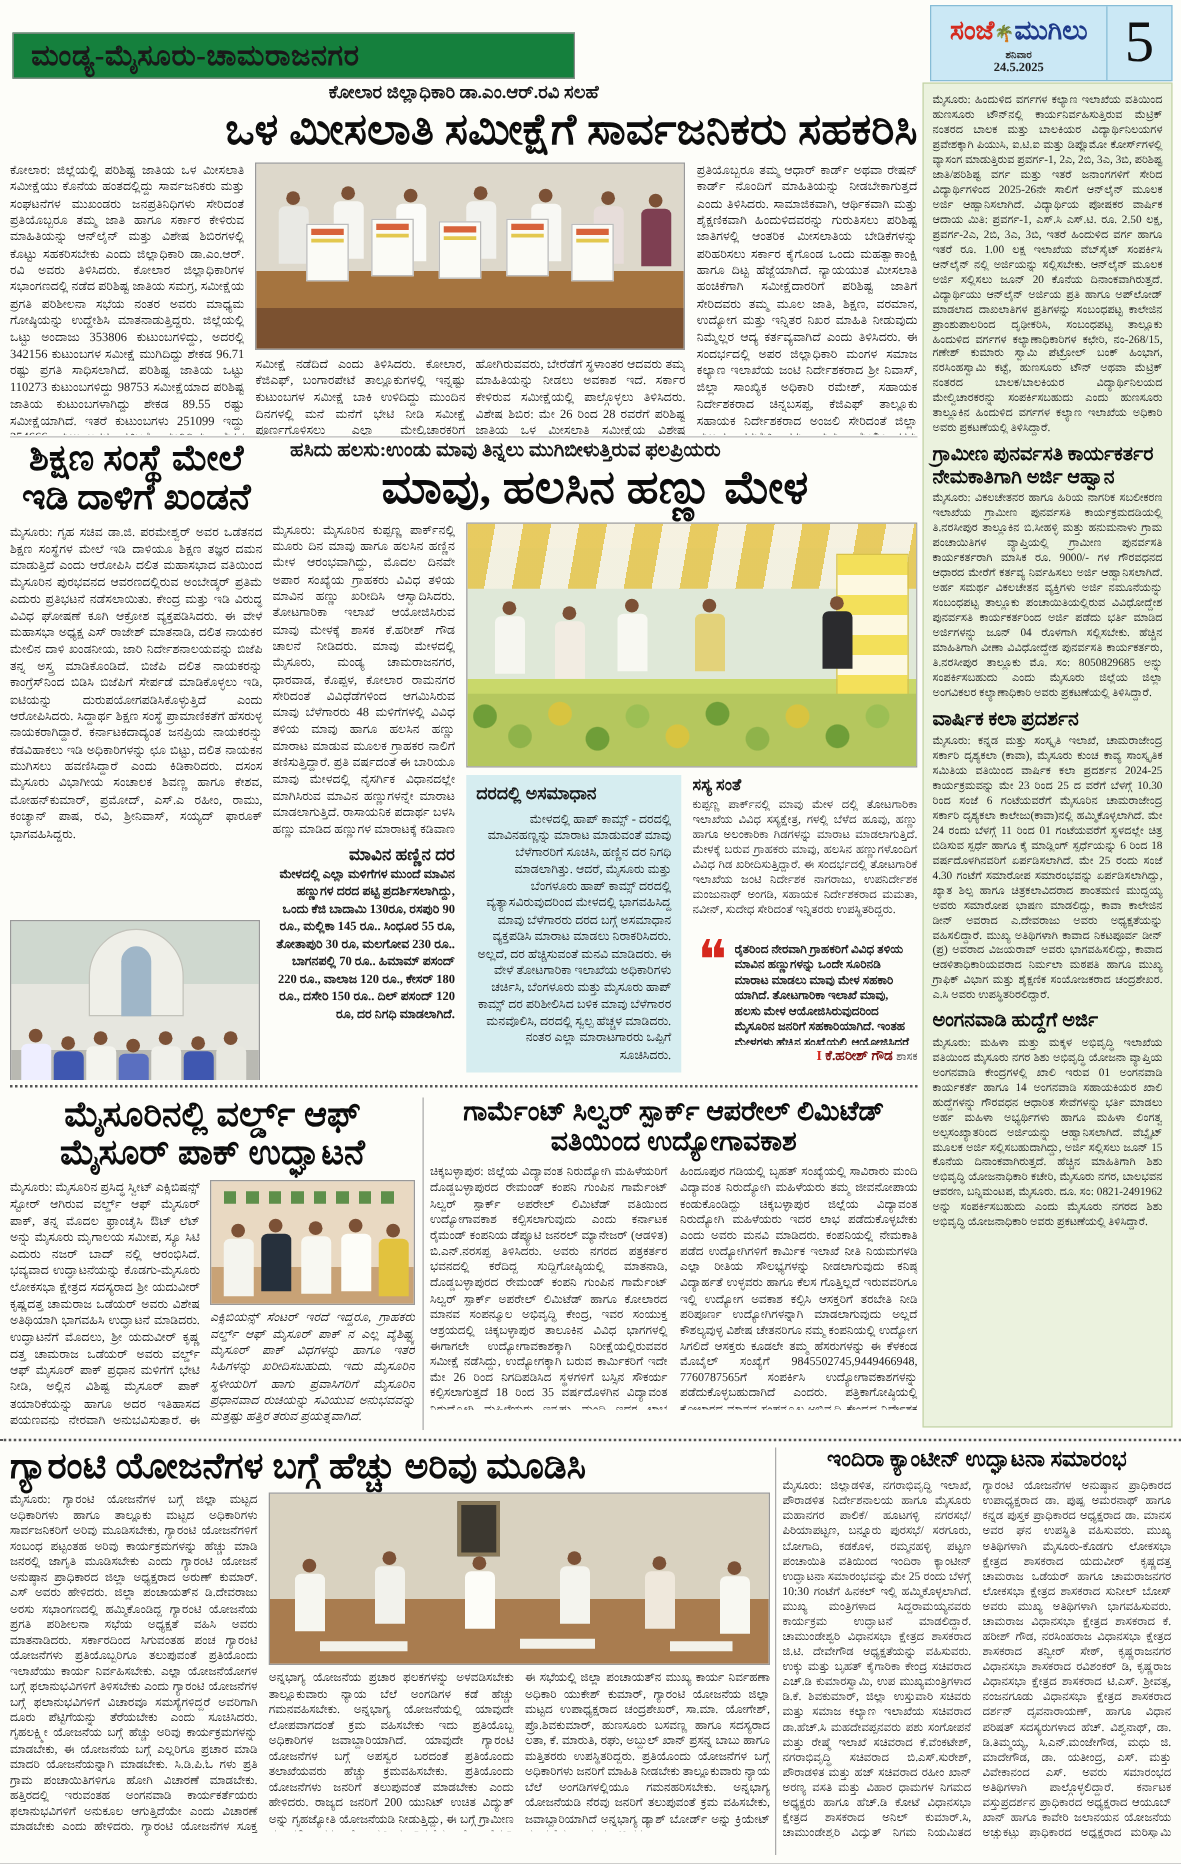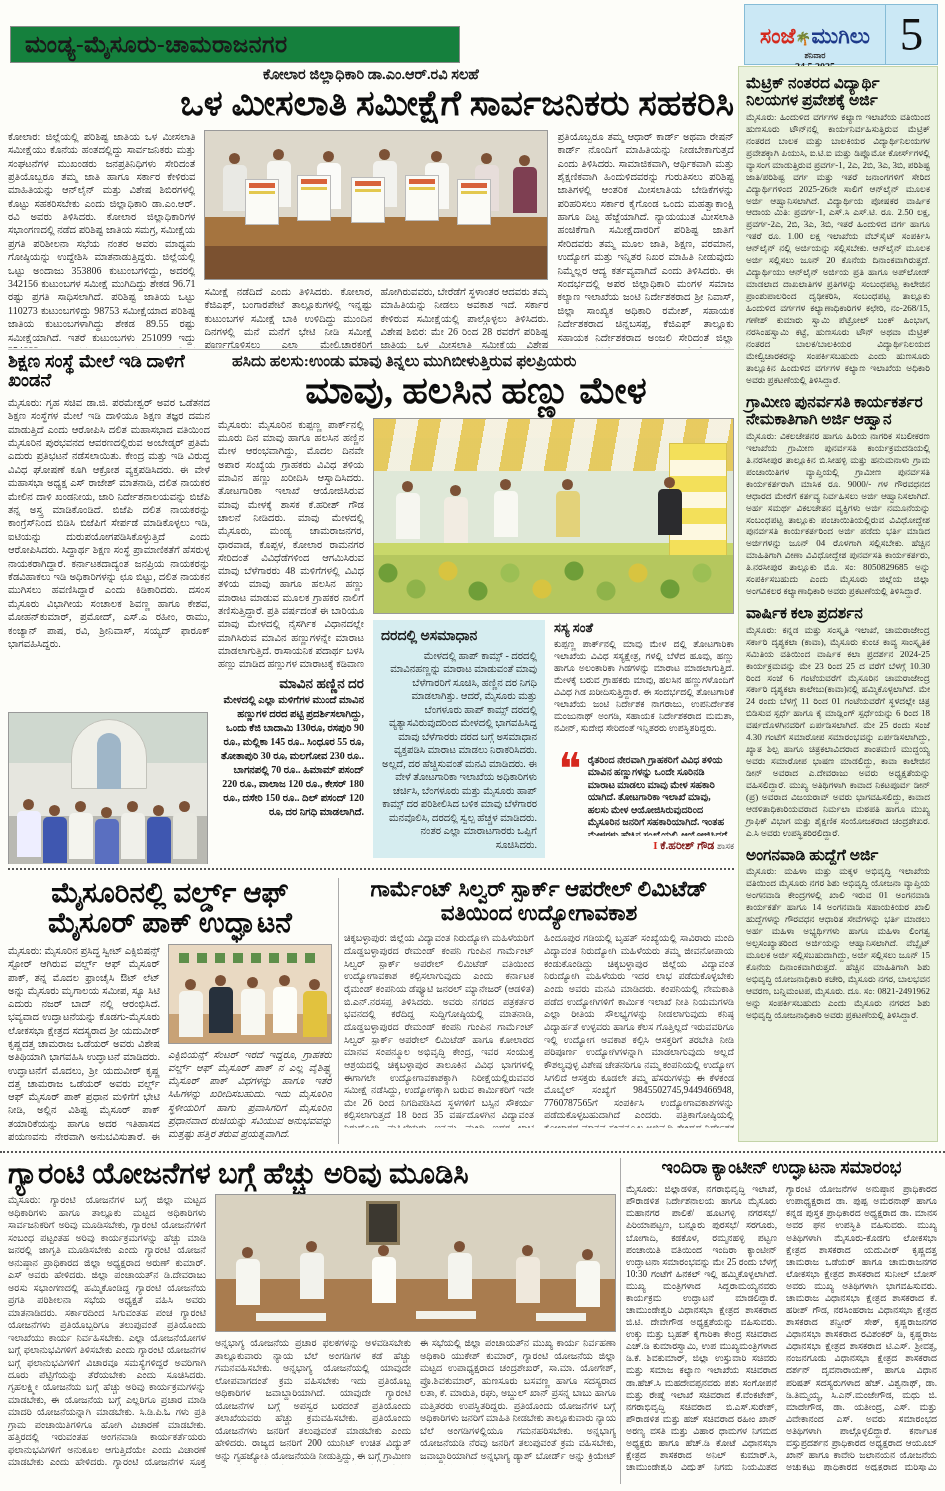--- a/index.html
+++ b/index.html
@@ -12,21 +12,21 @@
   .jt { text-align:justify; }
   .region-strip{
     position:absolute; left:10px; top:26px; width:450px; height:37px;
     background:#15803d; border:1px solid #8a8a8a; font-weight:bold;
     font-size:23px; line-height:35px; padding-left:14px; letter-spacing:.5px;
   }
   .masthead{
     position:absolute; left:744px; top:4px; width:194px; height:61px;
     background:#cbe8f5; border:1px solid #86bcd6; display:flex;
   }
-  .mh-left{ flex:1; text-align:center; padding-top:20px; }
+  .mh-left{ flex:1; text-align:center; padding-top:8px; }
   .mh-logo{ font-weight:bold; font-size:21px; line-height:22px; }
   .mh-red{ color:#d42a1e; }
   .mh-palm{ font-size:13px; }
   .mh-blue{ color:#1e3a8a; }
   .mh-day{ font-size:8px; font-weight:bold; color:#333; margin-top:1px; }
   .mh-date{ font-size:10px; font-weight:bold; color:#222; }
   .mh-num{
     width:52px; border-left:1px solid #86bcd6; font-size:47px; line-height:58px;
     text-align:center; font-weight:normal; color:#111;
   }
@@ -54,21 +54,21 @@
   
   .rail{
     position:absolute; left:738px; top:66px; width:200px; height:1076px;
     background:#ebf2de; border:1px solid #c3d3a7; padding:7px 7px; overflow:hidden;
   }
   .rail h3{ font-size:15.5px; line-height:1.12; margin:6px 0 3px; }
   .rail h3.first{ margin-top:0; }
   .rail p{ font-size:9px; line-height:1.33; }
   
   .edu{ position:absolute; left:8px; top:352px; width:202px; height:512px; overflow:hidden; }
-  .edu .hl{ font-size:18px; text-align:left; line-height:1.08; margin-bottom:5px; }
+  .edu .hl{ font-size:29px; text-align:center; line-height:1.08; margin-bottom:5px; }
   .edu .bodytext{ font-size:10px; line-height:1.34; height:310px; }
   
   .mango{ position:absolute; left:218px; top:352px; width:516px; height:512px; overflow:hidden; }
   .mango .kicker{ font-size:15.5px; text-align:left; padding-left:14px; }
   .mango .hl{ font-size:37px; text-align:center; line-height:1.05; margin:2px 0 7px; }
   .mango-main{ display:flex; gap:9px; }
   .mango-c1{ width:146px; font-size:10px; line-height:1.33; }
   .mango-c1 .sub{ font-weight:bold; font-size:13.5px; text-align:right; margin-top:5px; }
   .mango-c1 .price{ font-weight:bold; font-size:10px; text-align:right; line-height:1.4; }
   .mango-right{ width:361px; }
@@ -159,21 +159,20 @@
           <div class="jt bodytext">ಹೋಗಿರುವವರು, ಬೇರೆಡೆಗೆ ಸ್ಥಳಾಂತರ ಆದವರು ತಮ್ಮ ಮಾಹಿತಿಯನ್ನು ನೀಡಲು ಅವಕಾಶ ಇದೆ. ಸರ್ಕಾರ ಕೇಳಿರುವ ಸಮೀಕ್ಷೆಯಲ್ಲಿ ಪಾಲ್ಗೊಳ್ಳಲು ತಿಳಿಸಿದರು. ವಿಶೇಷ ಶಿಬಿರ: ಮೇ 26 ರಿಂದ 28 ರವರೆಗೆ ಪರಿಶಿಷ್ಟ ಜಾತಿಯ ಒಳ ಮೀಸಲಾತಿ ಸಮೀಕ್ಷೆಯ ವಿಶೇಷ ಶಿಬಿರವನ್ನು ಆಯೋಜನೆ ಮಾಡಲಾಗಿದ್ದು, ಒಳ ಮೀಸಲಾತಿ ಸಮೀಕ್ಷೆಯಿಂದ ಹೊರಗುಳಿಯಬಾರದು ಎಂಬ ಉದ್ದೇಶದಿಂದ ಸರ್ಕಾರವು ತಮ್ಮ ಗ್ರಾಮಗಳ ಮತಗಟ್ಟೆಯಲ್ಲಿ ಅವಕಾಶ ಕಲ್ಪಿಸಿದೆ.</div>
         </div>
       </div>
       <div class="lead-c4 jt bodytext">ಪ್ರತಿಯೊಬ್ಬರೂ ತಮ್ಮ ಆಧಾರ್ ಕಾರ್ಡ್ ಅಥವಾ ರೇಷನ್ ಕಾರ್ಡ್ ನೊಂದಿಗೆ ಮಾಹಿತಿಯನ್ನು ನೀಡಬೇಕಾಗುತ್ತದೆ ಎಂದು ತಿಳಿಸಿದರು. ಸಾಮಾಜಿಕವಾಗಿ, ಆರ್ಥಿಕವಾಗಿ ಮತ್ತು ಶೈಕ್ಷಣಿಕವಾಗಿ ಹಿಂದುಳಿದವರನ್ನು ಗುರುತಿಸಲು ಪರಿಶಿಷ್ಟ ಜಾತಿಗಳಲ್ಲಿ ಆಂತರಿಕ ಮೀಸಲಾತಿಯ ಬೇಡಿಕೆಗಳನ್ನು ಪರಿಹರಿಸಲು ಸರ್ಕಾರ ಕೈಗೊಂಡ ಒಂದು ಮಹತ್ವಾಕಾಂಕ್ಷಿ ಹಾಗೂ ದಿಟ್ಟ ಹೆಜ್ಜೆಯಾಗಿದೆ. ನ್ಯಾಯಯುತ ಮೀಸಲಾತಿ ಹಂಚಿಕೆಗಾಗಿ ಸಮೀಕ್ಷೆದಾರರಿಗೆ ಪರಿಶಿಷ್ಟ ಜಾತಿಗೆ ಸೇರಿದವರು ತಮ್ಮ ಮೂಲ ಜಾತಿ, ಶಿಕ್ಷಣ, ವರಮಾನ, ಉದ್ಯೋಗ ಮತ್ತು ಇನ್ನಿತರ ನಿಖರ ಮಾಹಿತಿ ನೀಡುವುದು ನಿಮ್ಮೆಲ್ಲರ ಆದ್ಯ ಕರ್ತವ್ಯವಾಗಿದೆ ಎಂದು ತಿಳಿಸಿದರು. ಈ ಸಂದರ್ಭದಲ್ಲಿ ಅಪರ ಜಿಲ್ಲಾಧಿಕಾರಿ ಮಂಗಳ ಸಮಾಜ ಕಲ್ಯಾಣ ಇಲಾಖೆಯ ಜಂಟಿ ನಿರ್ದೇಶಕರಾದ ಶ್ರೀ ನಿವಾಸ್, ಜಿಲ್ಲಾ ಸಾಂಖ್ಯಿಕ ಅಧಿಕಾರಿ ರಮೇಶ್, ಸಹಾಯಕ ನಿರ್ದೇಶಕರಾದ ಚಿನ್ನಬಸಪ್ಪ, ಕೆಜಿಎಫ್ ತಾಲ್ಲೂಕು ಸಹಾಯಕ ನಿರ್ದೇಶಕರಾದ ಅಂಜಲಿ ಸೇರಿದಂತೆ ಜಿಲ್ಲಾ ಮಟ್ಟದ ತರಬೇತಿದಾರರು ಮತ್ತು ಮೇಲ್ವಿಚಾರಕರು ಉಪಸ್ಥಿತರಿದ್ದರು.</div>
     </div>
   </div>
 
   <div class="hline" style="left:8px; top:349px; width:726px;"></div>
 
   <div class="rail">
-    <h3 class="hl first">ಮೆಟ್ರಿಕ್ ನಂತರದ ವಿದ್ಯಾರ್ಥಿ ನಿಲಯಗಳ ಪ್ರವೇಶಕ್ಕೆ ಅರ್ಜಿ</h3>
     <p class="jt">ಮೈಸೂರು: ಹಿಂದುಳಿದ ವರ್ಗಗಳ ಕಲ್ಯಾಣ ಇಲಾಖೆಯ ವತಿಯಿಂದ ಹುಣಸೂರು ಟೌನ್‌ನಲ್ಲಿ ಕಾರ್ಯನಿರ್ವಹಿಸುತ್ತಿರುವ ಮೆಟ್ರಿಕ್ ನಂತರದ ಬಾಲಕ ಮತ್ತು ಬಾಲಕಿಯರ ವಿದ್ಯಾರ್ಥಿನಿಲಯಗಳ ಪ್ರವೇಶಕ್ಕಾಗಿ ಪಿಯುಸಿ, ಐ.ಟಿ.ಐ ಮತ್ತು ಡಿಪ್ಲೊಮೋ ಕೋರ್ಸ್‌ಗಳಲ್ಲಿ ವ್ಯಾಸಂಗ ಮಾಡುತ್ತಿರುವ ಪ್ರವರ್ಗ-1, 2ಎ, 2ಬಿ, 3ಎ, 3ಬಿ, ಪರಿಶಿಷ್ಟ ಜಾತಿ/ಪರಿಶಿಷ್ಟ ವರ್ಗ ಮತ್ತು ಇತರೆ ಜನಾಂಗಗಳಿಗೆ ಸೇರಿದ ವಿದ್ಯಾರ್ಥಿಗಳಿಂದ 2025-26ನೇ ಸಾಲಿಗೆ ಆನ್‌ಲೈನ್ ಮೂಲಕ ಅರ್ಜಿ ಆಹ್ವಾನಿಸಲಾಗಿದೆ. ವಿದ್ಯಾರ್ಥಿಯ ಪೋಷಕರ ವಾರ್ಷಿಕ ಆದಾಯ ಮಿತಿ: ಪ್ರವರ್ಗ-1, ಎಸ್.ಸಿ ಎಸ್.ಟಿ. ರೂ. 2.50 ಲಕ್ಷ, ಪ್ರವರ್ಗ-2ಎ, 2ಬಿ, 3ಎ, 3ಬಿ, ಇತರೆ ಹಿಂದುಳಿದ ವರ್ಗ ಹಾಗೂ ಇತರೆ ರೂ. 1.00 ಲಕ್ಷ ಇಲಾಖೆಯ ವೆಬ್‌ಸೈಟ್ ಸಂಪರ್ಕಿಸಿ ಆನ್‌ಲೈನ್ ನಲ್ಲಿ ಅರ್ಜಿಯನ್ನು ಸಲ್ಲಿಸಬೇಕು. ಆನ್‌ಲೈನ್ ಮೂಲಕ ಅರ್ಜಿ ಸಲ್ಲಿಸಲು ಜೂನ್ 20 ಕೊನೆಯ ದಿನಾಂಕವಾಗಿರುತ್ತದೆ. ವಿದ್ಯಾರ್ಥಿಯು ಆನ್‌ಲೈನ್ ಅರ್ಜಿಯ ಪ್ರತಿ ಹಾಗೂ ಅಪ್‌ಲೋಡ್ ಮಾಡಲಾದ ದಾಖಲಾತಿಗಳ ಪ್ರತಿಗಳನ್ನು ಸಂಬಂಧಪಟ್ಟ ಕಾಲೇಜಿನ ಪ್ರಾಂಶುಪಾಲರಿಂದ ದೃಢೀಕರಿಸಿ, ಸಂಬಂಧಪಟ್ಟ ತಾಲ್ಲೂಕು ಹಿಂದುಳಿದ ವರ್ಗಗಳ ಕಲ್ಯಾಣಾಧಿಕಾರಿಗಳ ಕಛೇರಿ, ನಂ-268/15, ಗಣೇಶ್ ಕುಮಾರು ಸ್ವಾಮಿ ಪೆಟ್ರೋಲ್ ಬಂಕ್ ಹಿಂಭಾಗ, ನರಸಿಂಹಸ್ವಾಮಿ ಕಟ್ಟೆ, ಹುಣಸೂರು ಟೌನ್ ಅಥವಾ ಮೆಟ್ರಿಕ್ ನಂತರದ ಬಾಲಕ/ಬಾಲಕಿಯರ ವಿದ್ಯಾರ್ಥಿನಿಲಯದ ಮೇಲ್ವಿಚಾರಕರನ್ನು ಸಂಪರ್ಕಿಸಬಹುದು ಎಂದು ಹುಣಸೂರು ತಾಲ್ಲೂಕಿನ ಹಿಂದುಳಿದ ವರ್ಗಗಳ ಕಲ್ಯಾಣ ಇಲಾಖೆಯ ಅಧಿಕಾರಿ ಅವರು ಪ್ರಕಟಣೆಯಲ್ಲಿ ತಿಳಿಸಿದ್ದಾರೆ.</p>
     <h3 class="hl">ಗ್ರಾಮೀಣ ಪುನರ್ವಸತಿ ಕಾರ್ಯಕರ್ತರ ನೇಮಕಾತಿಗಾಗಿ ಅರ್ಜಿ ಆಹ್ವಾನ</h3>
     <p class="jt">ಮೈಸೂರು: ವಿಕಲಚೇತನರ ಹಾಗೂ ಹಿರಿಯ ನಾಗರಿಕ ಸಬಲೀಕರಣ ಇಲಾಖೆಯ ಗ್ರಾಮೀಣ ಪುನರ್ವಸತಿ ಕಾರ್ಯಕ್ರಮದಡಿಯಲ್ಲಿ ತಿ.ನರಸೀಪುರ ತಾಲ್ಲೂಕಿನ ಬಿ.ಸೀಹಳ್ಳಿ ಮತ್ತು ಹನುಮನಾಳು ಗ್ರಾಮ ಪಂಚಾಯಿತಿಗಳ ವ್ಯಾಪ್ತಿಯಲ್ಲಿ ಗ್ರಾಮೀಣ ಪುನರ್ವಸತಿ ಕಾರ್ಯಕರ್ತರಾಗಿ ಮಾಸಿಕ ರೂ. 9000/- ಗಳ ಗೌರವಧನದ ಆಧಾರದ ಮೇರೆಗೆ ಕರ್ತವ್ಯ ನಿರ್ವಹಿಸಲು ಅರ್ಜಿ ಆಹ್ವಾನಿಸಲಾಗಿದೆ. ಅರ್ಹ ಸಮರ್ಥ ವಿಕಲಚೇತನ ವ್ಯಕ್ತಿಗಳು ಅರ್ಜಿ ನಮೂನೆಯನ್ನು ಸಂಬಂಧಪಟ್ಟ ತಾಲ್ಲೂಕು ಪಂಚಾಯಿತಿಯಲ್ಲಿರುವ ವಿವಿಧೋದ್ದೇಶ ಪುನರ್ವಸತಿ ಕಾರ್ಯಕರ್ತರಿಂದ ಅರ್ಜಿ ಪಡೆದು ಭರ್ತಿ ಮಾಡಿದ ಅರ್ಜಿಗಳನ್ನು ಜೂನ್ 04 ರೊಳಗಾಗಿ ಸಲ್ಲಿಸಬೇಕು. ಹೆಚ್ಚಿನ ಮಾಹಿತಿಗಾಗಿ ವೀಣಾ ವಿವಿಧೋದ್ದೇಶ ಪುನರ್ವಸತಿ ಕಾರ್ಯಕರ್ತರು, ತಿ.ನರಸೀಪುರ ತಾಲ್ಲೂಕು ಮೊ. ಸಂ: 8050829685 ಅನ್ನು ಸಂಪರ್ಕಿಸಬಹುದು ಎಂದು ಮೈಸೂರು ಜಿಲ್ಲೆಯ ಜಿಲ್ಲಾ ಅಂಗವಿಕಲರ ಕಲ್ಯಾಣಾಧಿಕಾರಿ ಅವರು ಪ್ರಕಟಣೆಯಲ್ಲಿ ತಿಳಿಸಿದ್ದಾರೆ.</p>
     <h3 class="hl">ವಾರ್ಷಿಕ ಕಲಾ ಪ್ರದರ್ಶನ</h3>
     <p class="jt">ಮೈಸೂರು: ಕನ್ನಡ ಮತ್ತು ಸಂಸ್ಕೃತಿ ಇಲಾಖೆ, ಚಾಮರಾಜೇಂದ್ರ ಸರ್ಕಾರಿ ದೃಶ್ಯಕಲಾ (ಕಾವಾ), ಮೈಸೂರು ಕುಂಚ ಕಾವ್ಯ ಸಾಂಸ್ಕೃತಿಕ ಸಮಿತಿಯ ವತಿಯಿಂದ ವಾರ್ಷಿಕ ಕಲಾ ಪ್ರದರ್ಶನ 2024-25 ಕಾರ್ಯಕ್ರಮವನ್ನು ಮೇ 23 ರಿಂದ 25 ದ ವರೆಗೆ ಬೆಳಗ್ಗೆ 10.30 ರಿಂದ ಸಂಜೆ 6 ಗಂಟೆಯವರೆಗೆ ಮೈಸೂರಿನ ಚಾಮರಾಜೇಂದ್ರ ಸರ್ಕಾರಿ ದೃಶ್ಯಕಲಾ ಕಾಲೇಜು(ಕಾವಾ)ನಲ್ಲಿ ಹಮ್ಮಿಕೊಳ್ಳಲಾಗಿದೆ. ಮೇ 24 ರಂದು ಬೆಳಗ್ಗೆ 11 ರಿಂದ 01 ಗಂಟೆಯವರೆಗೆ ಸ್ಥಳದಲ್ಲೇ ಚಿತ್ರ ಬಿಡಿಸುವ ಸ್ಪರ್ಧೆ ಹಾಗೂ ಕೈ ಮಾಡ್ಲಿಂಗ್ ಸ್ಪರ್ಧೆಯನ್ನು 6 ರಿಂದ 18 ವರ್ಷದೊಳಗಿನವರಿಗೆ ಏರ್ಪಡಿಸಲಾಗಿದೆ. ಮೇ 25 ರಂದು ಸಂಜೆ 4.30 ಗಂಟೆಗೆ ಸಮಾರೋಪ ಸಮಾರಂಭವನ್ನು ಏರ್ಪಡಿಸಲಾಗಿದ್ದು, ಖ್ಯಾತ ಶಿಲ್ಪ ಹಾಗೂ ಚಿತ್ರಕಲಾವಿದರಾದ ಶಾಂತಮಣಿ ಮುದ್ದಯ್ಯ ಅವರು ಸಮಾರೋಪ ಭಾಷಣ ಮಾಡಲಿದ್ದು, ಕಾವಾ ಕಾಲೇಜಿನ ಡೀನ್ ಅವರಾದ ಎ.ದೇವರಾಜು ಅವರು ಅಧ್ಯಕ್ಷತೆಯನ್ನು ವಹಿಸಲಿದ್ದಾರೆ. ಮುಖ್ಯ ಅತಿಥಿಗಳಾಗಿ ಕಾವಾದ ನಿಕಟಪೂರ್ವ ಡೀನ್ (ಪ್ರ) ಅವರಾದ ವಿಜಯರಾವ್ ಅವರು ಭಾಗವಹಿಸಲಿದ್ದು, ಕಾವಾದ ಆಡಳಿತಾಧಿಕಾರಿಯವರಾದ ನಿರ್ಮಲಾ ಮಠಪತಿ ಹಾಗೂ ಮುಖ್ಯ ಗ್ರಾಫಿಕ್ ವಿಭಾಗ ಮತ್ತು ಶೈಕ್ಷಣಿಕ ಸಂಯೋಜಕರಾದ ಚಂದ್ರಶೇಖರ. ಎ.ಸಿ ಅವರು ಉಪಸ್ಥಿತರಿರಲಿದ್ದಾರೆ.</p>
     <h3 class="hl">ಅಂಗನವಾಡಿ ಹುದ್ದೆಗೆ ಅರ್ಜಿ</h3>
     <p class="jt">ಮೈಸೂರು: ಮಹಿಳಾ ಮತ್ತು ಮಕ್ಕಳ ಅಭಿವೃದ್ಧಿ ಇಲಾಖೆಯ ವತಿಯಿಂದ ಮೈಸೂರು ನಗರ ಶಿಶು ಅಭಿವೃದ್ಧಿ ಯೋಜನಾ ವ್ಯಾಪ್ತಿಯ ಅಂಗನವಾಡಿ ಕೇಂದ್ರಗಳಲ್ಲಿ ಖಾಲಿ ಇರುವ 01 ಅಂಗನವಾಡಿ ಕಾರ್ಯಕರ್ತೆ ಹಾಗೂ 14 ಅಂಗನವಾಡಿ ಸಹಾಯಕಿಯರ ಖಾಲಿ ಹುದ್ದೆಗಳನ್ನು ಗೌರವಧನ ಆಧಾರಿತ ಸೇವೆಗಳನ್ನು ಭರ್ತಿ ಮಾಡಲು ಅರ್ಹ ಮಹಿಳಾ ಅಭ್ಯರ್ಥಿಗಳು ಹಾಗೂ ಮಹಿಳಾ ಲಿಂಗತ್ವ ಅಲ್ಪಸಂಖ್ಯಾತರಿಂದ ಅರ್ಜಿಯನ್ನು ಆಹ್ವಾನಿಸಲಾಗಿದೆ. ವೆಬ್ಸೈಟ್ ಮೂಲಕ ಅರ್ಜಿ ಸಲ್ಲಿಸಬಹುದಾಗಿದ್ದು, ಅರ್ಜಿ ಸಲ್ಲಿಸಲು ಜೂನ್ 15 ಕೊನೆಯ ದಿನಾಂಕವಾಗಿರುತ್ತದೆ. ಹೆಚ್ಚಿನ ಮಾಹಿತಿಗಾಗಿ ಶಿಶು ಅಭಿವೃದ್ಧಿ ಯೋಜನಾಧಿಕಾರಿ ಕಚೇರಿ, ಮೈಸೂರು ನಗರ, ಬಾಲಭವನ ಆವರಣ, ಬನ್ನಿಮಂಟಪ, ಮೈಸೂರು. ದೂ. ಸಂ: 0821-2491962 ಅನ್ನು ಸಂಪರ್ಕಿಸಬಹುದು ಎಂದು ಮೈಸೂರು ನಗರದ ಶಿಶು ಅಭಿವೃದ್ಧಿ ಯೋಜನಾಧಿಕಾರಿ ಅವರು ಪ್ರಕಟಣೆಯಲ್ಲಿ ತಿಳಿಸಿದ್ದಾರೆ.</p>
   </div>
 
   <div class="edu">

